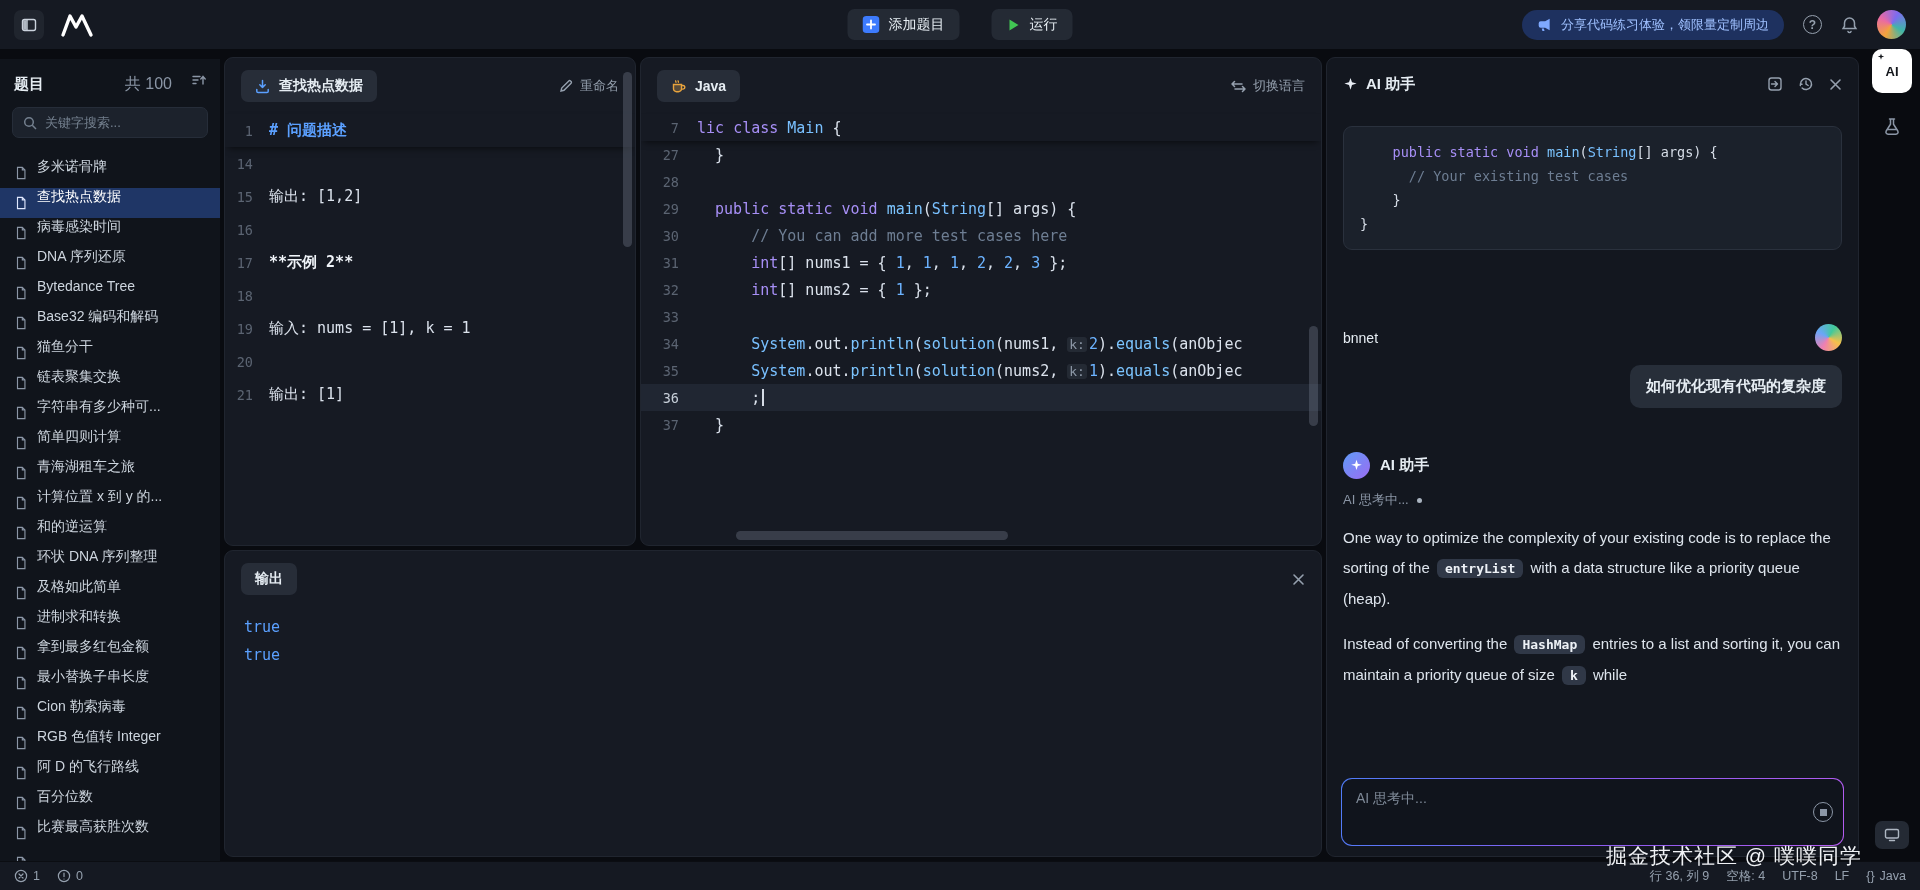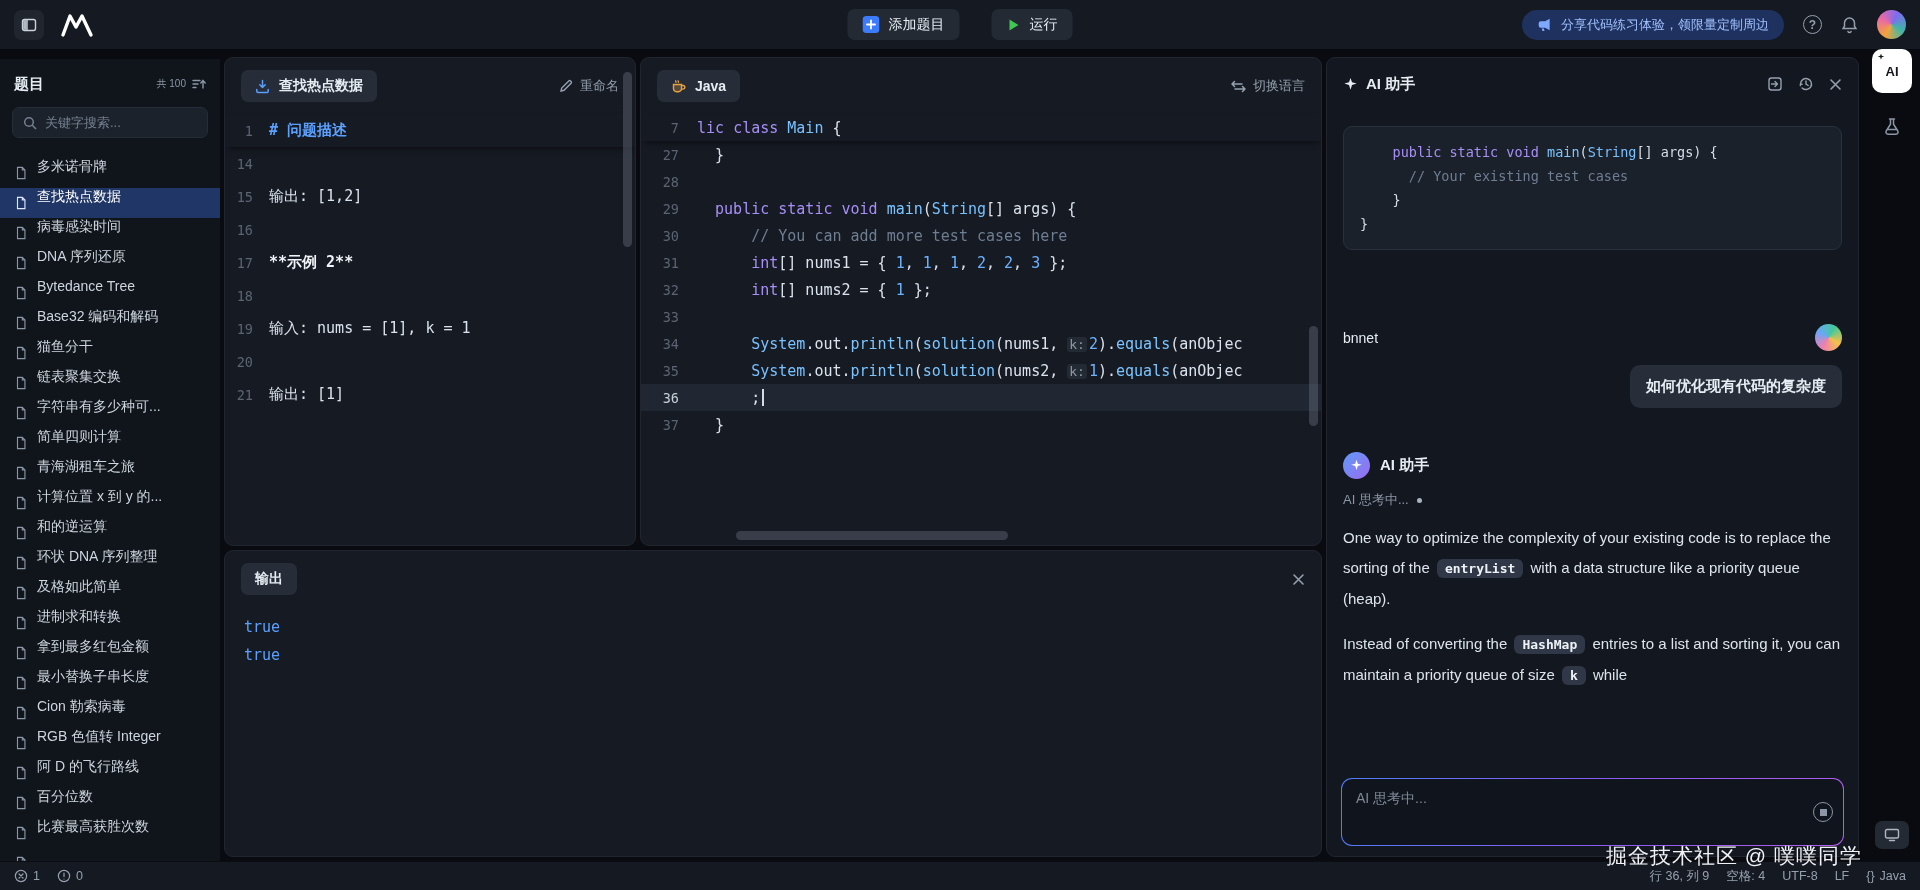--- a/index.html
+++ b/index.html
@@ -18,21 +18,21 @@
 .tb-right{display:flex;align-items:center;gap:19px}
 .promo{display:flex;align-items:center;gap:9px;height:30px;padding:0 15px;border-radius:15px;background:rgba(39,70,146,.55);color:#9fc0ff;font-size:13px;cursor:pointer;white-space:nowrap}
 .help-circle{width:19px;height:19px;border:1.6px solid #95a0ae;border-radius:50%;display:grid;place-items:center;font-size:12px;color:#95a0ae;font-weight:700;cursor:pointer}
 .bell{color:#95a0ae;cursor:pointer}
 .avatar{width:29px;height:29px;border-radius:50%;background:conic-gradient(from 210deg,#f3a33c,#e96aa4,#7d6bf0,#3fb6a8,#f3a33c);cursor:pointer}
 
 
 .sidebar{position:absolute;left:0;top:59px;width:220px;height:812px;background:#10141b;padding-top:8px;overflow:hidden}
 .side-head{display:flex;align-items:center;justify-content:space-between;padding:7px 14px;height:34px}
 .side-title{font-size:15px;font-weight:700}
-.side-count{display:flex;align-items:center;gap:6px;color:#8b96a6;font-size:10px;cursor:pointer}
+.side-count{display:flex;align-items:flex-start;gap:20px;color:#8b96a6;font-size:16px;cursor:pointer}
 .search{margin:6px 12px 10px;height:31px;background:#1c222c;border:1px solid #262d39;border-radius:7px;display:flex;align-items:center;gap:8px;padding:0 10px;color:#74808f}
 .search input{background:transparent;border:none;outline:none;color:#a3a3a3;font-size:13px;width:150px;font-family:inherit}
 .search input::placeholder{color:#74808f}
 .side-list{height:713px;overflow:hidden;padding-top:10px}
 .side-item{display:flex;gap:9px;height:30px;padding:0 14px;font-size:14px;color:#cdd5de;cursor:pointer;white-space:nowrap;overflow:hidden}
 .side-item .side-ic{color:#8b96a6;display:grid;place-items:center;flex:none}
 .side-item.active{background:rgba(56,106,214,.40);color:#fff}
 .side-item.active .side-ic{color:#dfe8ff}
 
 

